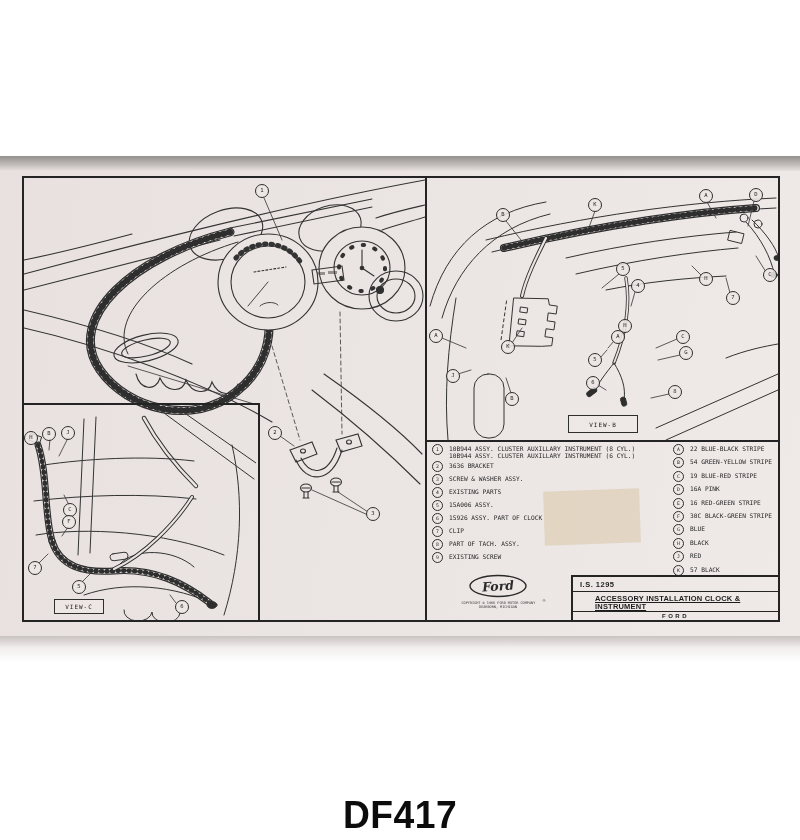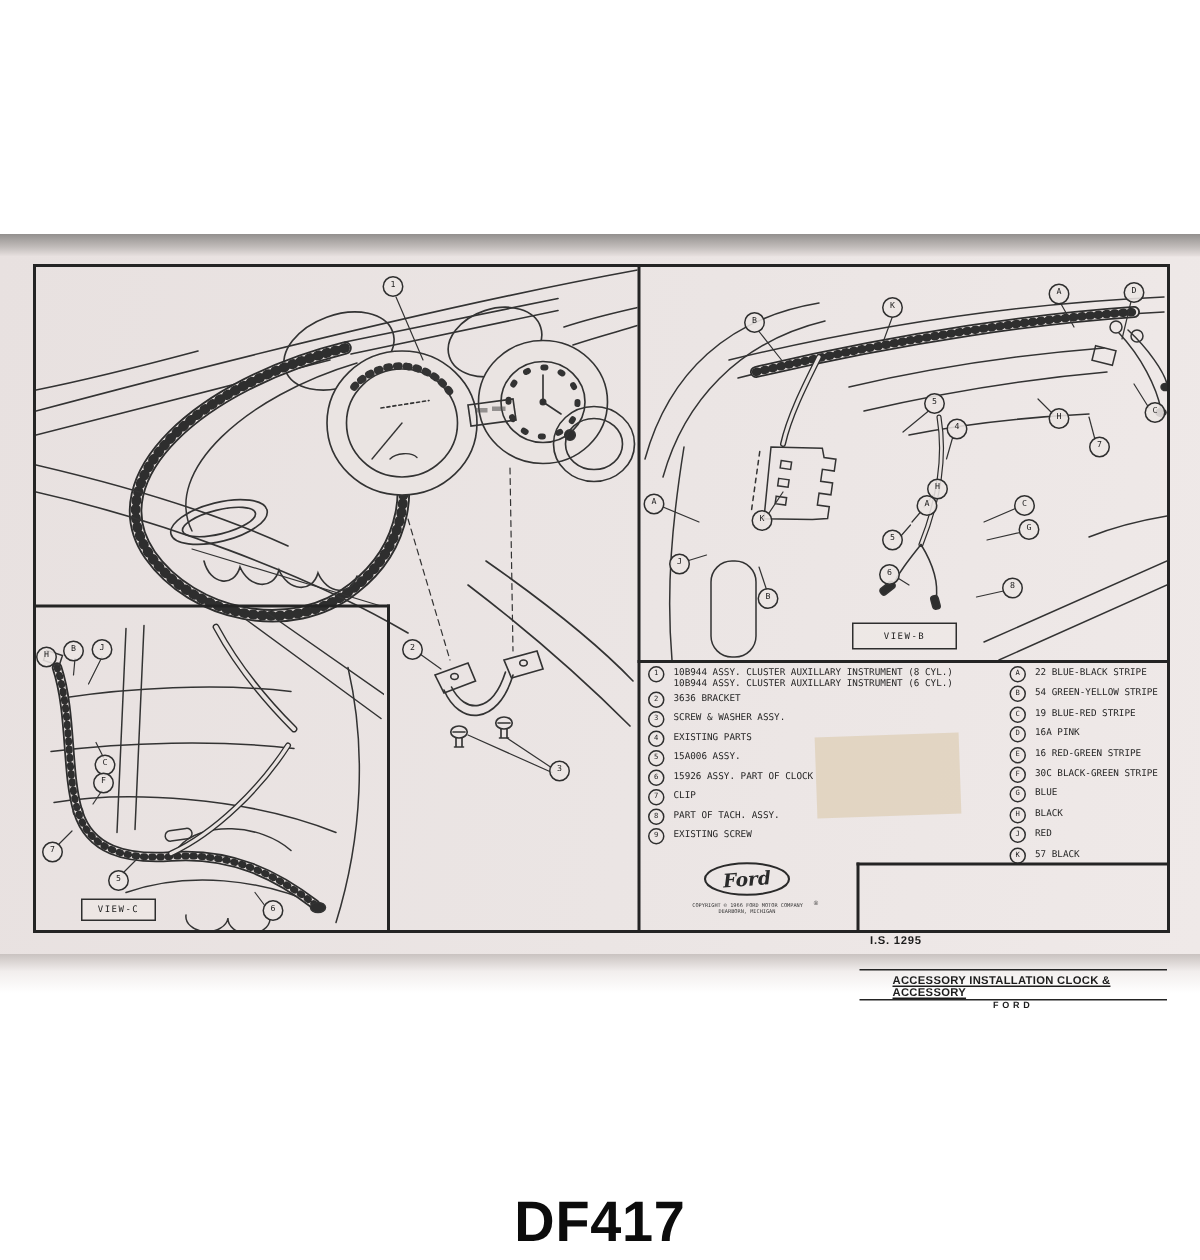--- a/index.html
+++ b/index.html
@@ -53,22 +53,22 @@
     opacity:.5;transform:rotate(-2deg);}
 
   
   .tb-left{position:absolute;left:401px;top:395px;width:146px;height:47px;text-align:center;}
   .tb-logo{display:inline-block;margin-top:1px;}
   .tb-reg{display:block;font-size:4px;color:#2a2a2a;margin-top:-3px;margin-left:92px;line-height:1;}
   .tb-copy{margin-top:-2px;font:7px "DejaVu Sans Mono",monospace;color:#3a3a3a;line-height:1.1;
     transform:scale(.5);transform-origin:top center;white-space:nowrap;}
   .tb-right{position:absolute;left:547px;top:397px;width:207px;height:45px;
     border-left:2px solid #242424;border-top:2px solid #242424;box-sizing:border-box;}
-  .tb-doc{height:28px;border-bottom:1.5px solid #242424;box-sizing:border-box;
-    font:bold 7.5px "Liberation Sans",sans-serif;color:#1d1d1d;padding:3px 0 0 7px;letter-spacing:.5px;margin-top:42px;}
+  .tb-doc{height:15px;border-bottom:1.5px solid #242424;box-sizing:border-box;
+    font:bold 7.5px "Liberation Sans",sans-serif;color:#1d1d1d;padding:3px 0 0 7px;letter-spacing:.5px;}
   .tb-title{height:20px;border-bottom:1.5px solid #242424;box-sizing:border-box;
     font:bold 7.5px "Liberation Sans",sans-serif;color:#1d1d1d;padding:2.5px 0 0 22px;line-height:1.15;
     letter-spacing:.2px;text-decoration:underline;}
   .tb-footer{height:8px;text-align:center;font:bold 6px "Liberation Sans",sans-serif;
     letter-spacing:2.5px;color:#1d1d1d;padding-top:1px;}
 
   
   .caption{position:absolute;left:0;top:794px;width:800px;text-align:center;
     font:700 38px "Liberation Sans",sans-serif;letter-spacing:.5px;color:#0c0c0c;transform:scaleX(.98);}
 </style>
@@ -482,21 +482,21 @@
       <span class="tb-reg">®</span>
       <div class="tb-copy">
         <div>COPYRIGHT © 1966 FORD MOTOR COMPANY</div>
         <div>DEARBORN, MICHIGAN</div>
       </div>
     </div>
     <div class="tb-right">
       <div class="tb-doc">I.S. 1295</div>
       <div class="tb-title">
         <div>ACCESSORY INSTALLATION CLOCK &amp;</div>
-        <div>ACCESSORY</div>
+        <div>INSTRUMENT</div>
       </div>
       <div class="tb-footer">FORD</div>
     </div>
 
     <div class="callout-host" style="left:0;top:0;width:401px;height:442px;">
   <div class="callout" style="left: 238px; top: 13px;">
     <span>1</span>
   </div>
 
   <div class="callout" style="left: 251px; top: 255px;">

